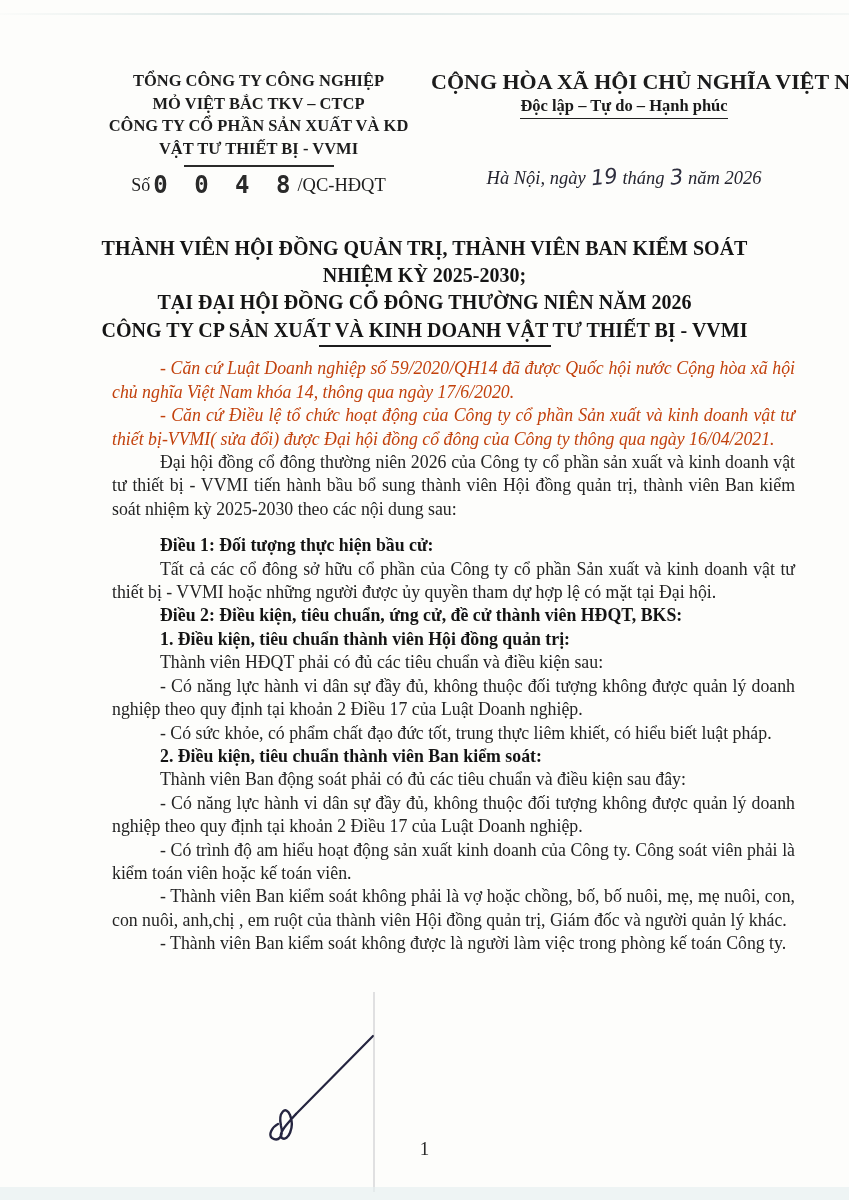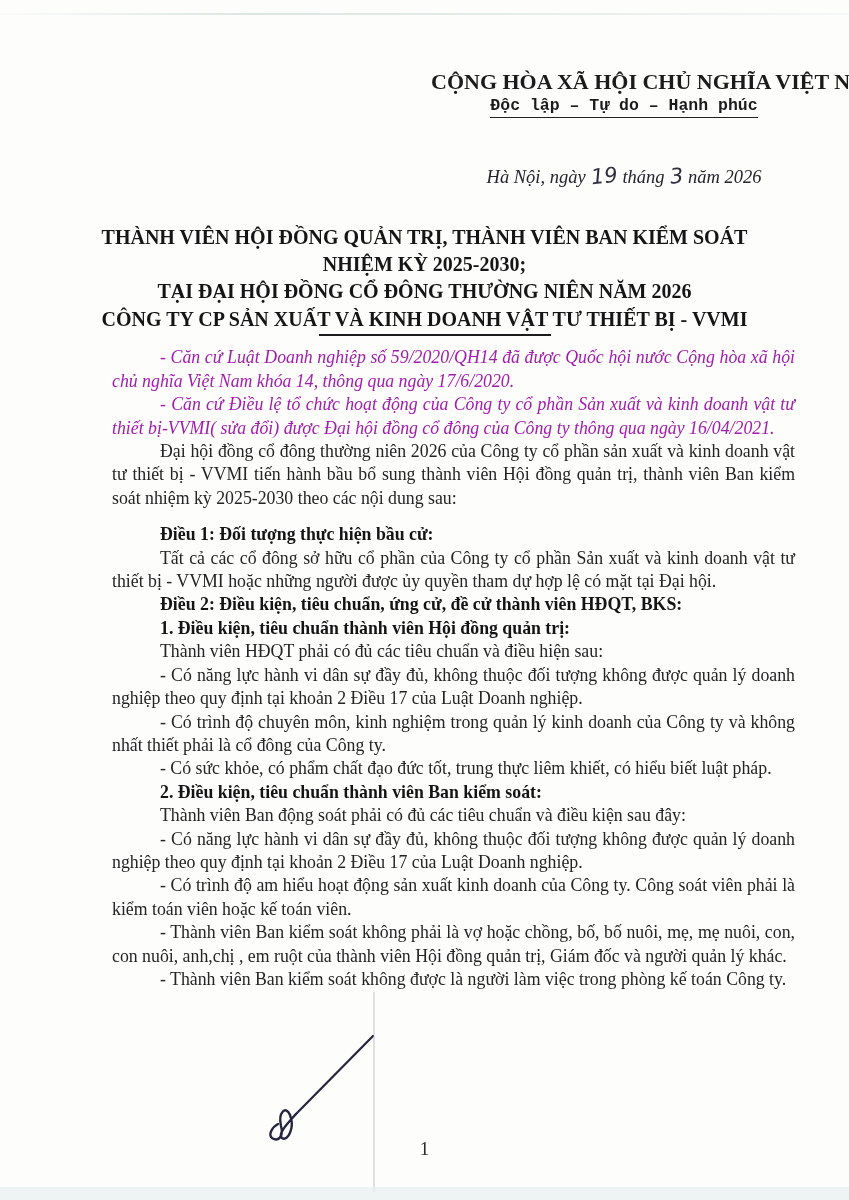--- a/index.html
+++ b/index.html
@@ -24,50 +24,58 @@
   .hl-line{font-weight:bold;font-size:16.5px;line-height:22.5px;color:#1d1d1d;}
   .org-divider{width:150px;height:2px;background:#2a2a2a;margin:5px auto 4px;}
   .doc-number{font-size:18px;margin-top:1px;white-space:nowrap;color:#1d1d1d;}
   .doc-number .stamp{
     font-family:"DejaVu Sans Mono",monospace;font-size:24px;font-weight:bold;
     letter-spacing:6px;margin:0 1px 0 3px;vertical-align:-2px;color:#2a2a2a;}
   .doc-number .suffix{font-size:18.5px;}
   .header-right{width:386px;margin-left:auto;margin-right:32px;text-align:center;}
   .national{font-weight:bold;font-size:22px;line-height:23px;color:#1b1b1b;white-space:nowrap;}
   .motto{font-weight:bold;font-size:16.5px;display:inline-block;
-    border-bottom:1.7px solid #222;padding-bottom:2px;margin-top:3px;color:#1b1b1b;font-family:Liberation Mono, monospace;}
+    border-bottom:1.7px solid #222;padding-bottom:2px;margin-top:3px;color:#1b1b1b;}
   .date-line{margin-top:46px;font-size:18.5px;font-style:italic;white-space:nowrap;color:#24242e;}
   .hand{font-style:italic;font-family:"DejaVu Sans",sans-serif;font-size:21px;
     display:inline-block;transform:rotate(-6deg);margin:0 5px;color:#2e2e3e;}
 
   
   .title{margin-top:36px;text-align:center;font-weight:bold;font-size:20px;
     line-height:27.2px;color:#151515;}
   .title-underline{width:232px;height:2.6px;background:#1c1c1c;margin:1px auto 0;transform:translateX(10px);}
 
   
   .body{margin:10px 54px 0 112px;}
   .body p{font-size:17.8px;line-height:23.4px;text-align:justify;
     text-indent:48px;margin:0;color:#242424;}
-  .body p.it{font-style:italic;color:#a21caf;}
+  .body p.it{font-style:italic;color:#c2410c;}
   .body p.b{font-weight:bold;color:#141414;}
   .body p.gap{margin-top:13px;}
 
   .page-number{position:absolute;top:1138px;left:0;right:0;text-align:center;font-size:19px;color:#2a2a2a;}
 
   .scribble{position:absolute;left:250px;top:1030px;width:135px;height:115px;}
 </style>
 </head>
 <body>
 
 <div class="page">
 
   <div class="scan-top"></div>
 
   <div class="header">
+    <div class="header-left">
+      <div class="hl-line">TỔNG CÔNG TY CÔNG NGHIỆP</div>
+      <div class="hl-line">MỎ VIỆT BẮC TKV – CTCP</div>
+      <div class="hl-line">CÔNG TY CỔ PHẦN SẢN XUẤT VÀ KD</div>
+      <div class="hl-line">VẬT TƯ THIẾT BỊ - VVMI</div>
+      <div class="org-divider"></div>
+      <div class="doc-number"><span>Số</span><span class="stamp">0 0 4 8</span><span class="suffix">/QC-HĐQT</span></div>
+    </div>
     <div class="header-right">
       <div class="national">CỘNG HÒA XÃ HỘI CHỦ NGHĨA VIỆT NAM</div>
       <div><span class="motto">Độc lập – Tự do – Hạnh phúc</span></div>
       <div class="date-line"><span>Hà Nội, ngày</span><span class="hand">19</span><span>tháng</span><span class="hand">3</span><span>năm 2026</span></div>
     </div>
   </div>
 
   <div class="title">
     <div>THÀNH VIÊN HỘI ĐỒNG QUẢN TRỊ, THÀNH VIÊN BAN KIỂM SOÁT</div>
     <div>NHIỆM KỲ 2025-2030;</div>
@@ -77,23 +85,22 @@
   </div>
 
   <div class="body">
     <p class="it">- Căn cứ Luật Doanh nghiệp số 59/2020/QH14 đã được Quốc hội nước Cộng hòa xã hội chủ nghĩa Việt Nam khóa 14, thông qua ngày 17/6/2020.</p>
     <p class="it">- Căn cứ Điều lệ tổ chức hoạt động của Công ty cổ phần Sản xuất và kinh doanh vật tư thiết bị-VVMI( sửa đổi) được Đại hội đồng cổ đông của Công ty thông qua ngày 16/04/2021.</p>
     <p>Đại hội đồng cổ đông thường niên 2026 của Công ty cổ phần sản xuất và kinh doanh vật tư thiết bị - VVMI tiến hành bầu bổ sung thành viên Hội đồng quản trị, thành viên Ban kiểm soát nhiệm kỳ 2025-2030 theo các nội dung sau:</p>
     <p class="b gap">Điều 1: Đối tượng thực hiện bầu cử:</p>
     <p>Tất cả các cổ đông sở hữu cổ phần của Công ty cổ phần Sản xuất và kinh doanh vật tư thiết bị - VVMI hoặc những người được ủy quyền tham dự hợp lệ có mặt tại Đại hội.</p>
     <p class="b">Điều 2: Điều kiện, tiêu chuẩn, ứng cử, đề cử thành viên HĐQT, BKS:</p>
     <p class="b">1. Điều kiện, tiêu chuẩn thành viên Hội đồng quản trị:</p>
-    <p>Thành viên HĐQT phải có đủ các tiêu chuẩn và điều hiện sau:</p>
+    <p>Thành viên HĐQT phải có đủ các tiêu chuẩn và điều kiện sau:</p>
     <p>- Có năng lực hành vi dân sự đầy đủ, không thuộc đối tượng không được quản lý doanh nghiệp theo quy định tại khoản 2 Điều 17 của Luật Doanh nghiệp.</p>
-    <p>- Có trình độ chuyên môn, kinh nghiệm trong quản lý kinh doanh của Công ty và không nhất thiết phải là cổ đông của Công ty.</p>
     <p>- Có sức khỏe, có phẩm chất đạo đức tốt, trung thực liêm khiết, có hiểu biết luật pháp.</p>
     <p class="b">2. Điều kiện, tiêu chuẩn thành viên Ban kiểm soát:</p>
     <p>Thành viên Ban động soát phải có đủ các tiêu chuẩn và điều kiện sau đây:</p>
     <p>- Có năng lực hành vi dân sự đầy đủ, không thuộc đối tượng không được quản lý doanh nghiệp theo quy định tại khoản 2 Điều 17 của Luật Doanh nghiệp.</p>
     <p>- Có trình độ am hiểu hoạt động sản xuất kinh doanh của Công ty. Công soát viên phải là kiểm toán viên hoặc kế toán viên.</p>
     <p>- Thành viên Ban kiểm soát  không phải là vợ hoặc chồng, bố, bố nuôi, mẹ, mẹ nuôi, con, con nuôi, anh,chị , em ruột của thành viên Hội đồng quản trị, Giám đốc và người quản lý khác.</p>
     <p>- Thành viên Ban kiểm soát không được là người làm việc trong phòng kế toán Công ty.</p>
   </div>
 
   <svg class="scribble" viewBox="0 0 135 115" xmlns="http://www.w3.org/2000/svg">

